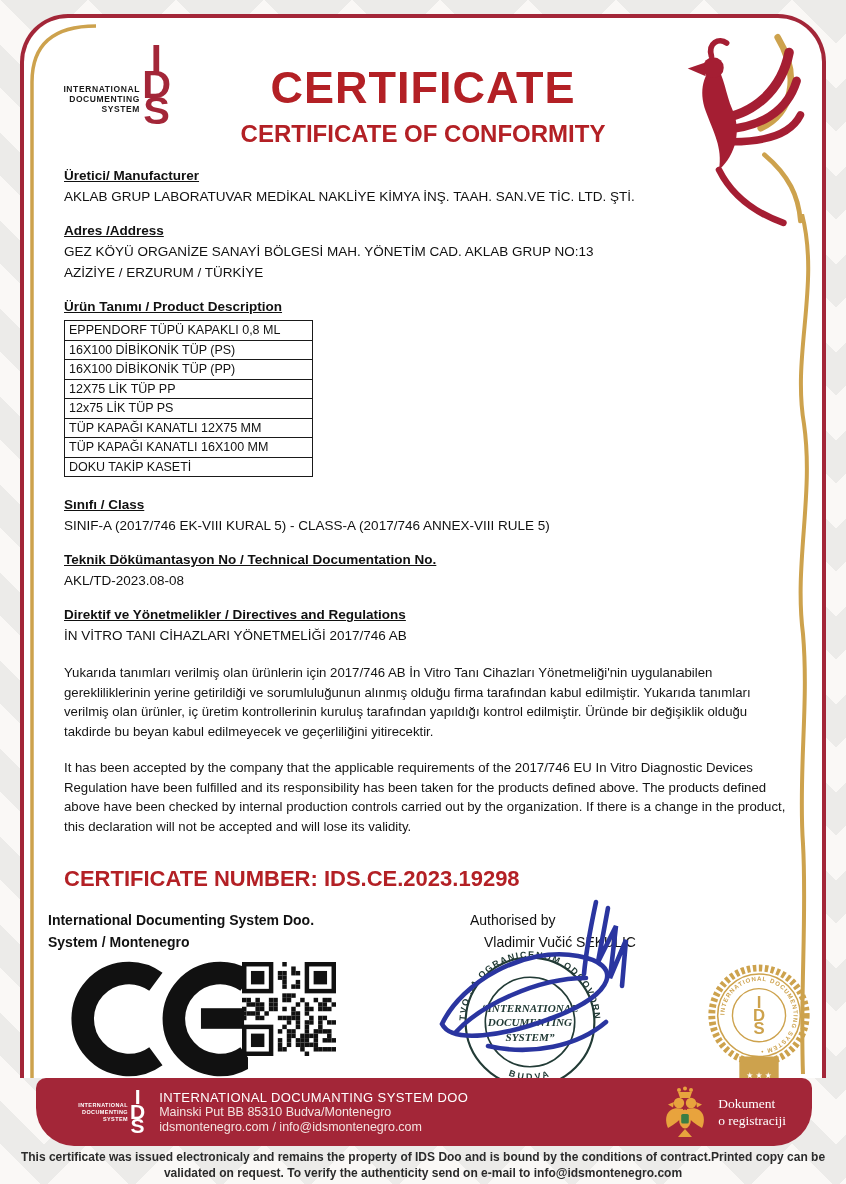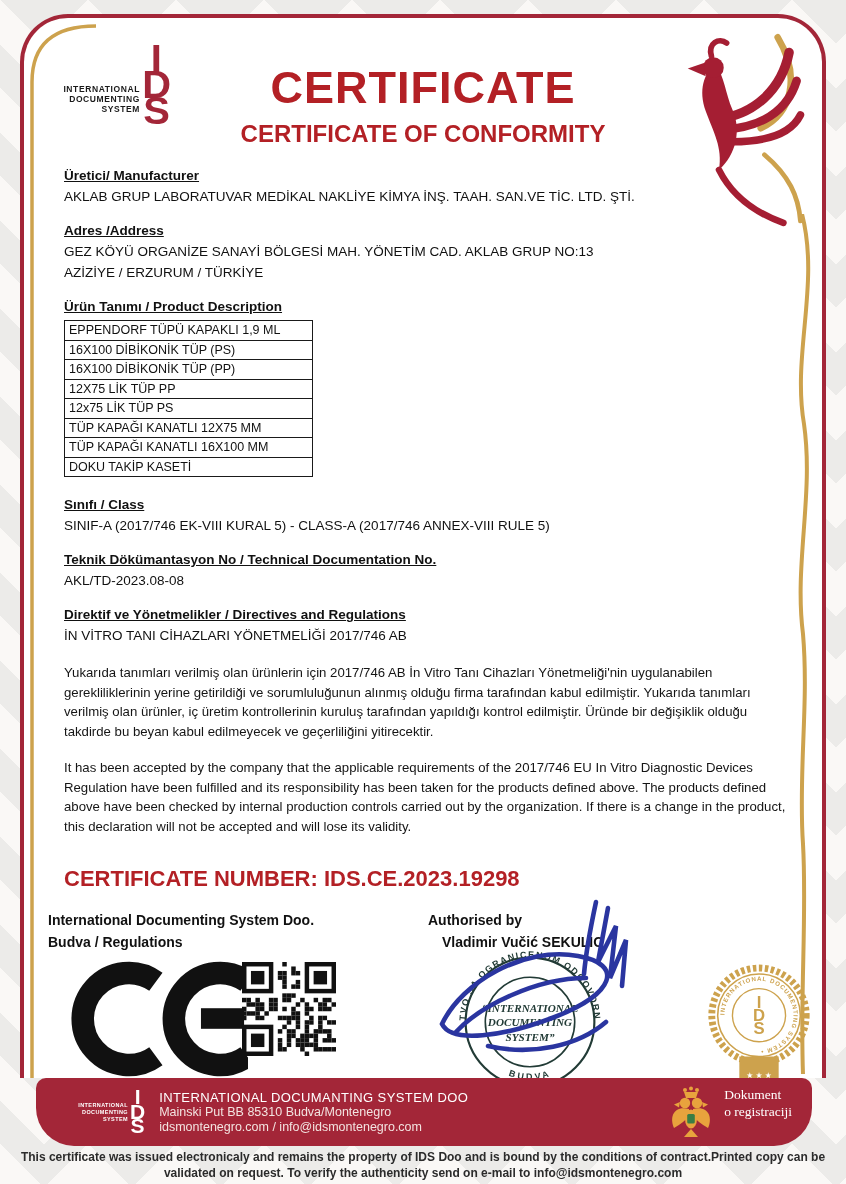--- a/index.html
+++ b/index.html
@@ -41,21 +41,21 @@
   .sect{ margin-top:16px; }
   table.products{ border-collapse:collapse; margin-top:6px; }
   table.products td{
     border:1.5px solid #1a1a1a; width:248px; font-size:12.5px; padding:2px 4px 2.5px 4px; color:#111;
   }
   .para{ margin-top:17px; font-size:13.2px; line-height:19.5px; color:#151515; text-align:left; }
   .certnum{ margin-top:30px; text-align:left; color:#B32025; font-size:22px; font-weight:bold; }
 
   
   .issuer{ position:absolute; left:24px; top:891px; font-weight:bold; font-size:14px; line-height:22px; color:#111; }
-  .authorised{ position:absolute; left:404px; top:891px; font-weight:bold; font-size:14px; line-height:22px; color:#111; }
+  .authorised{ position:absolute; left:446px; top:891px; font-weight:normal; font-size:14px; line-height:22px; color:#111; }
   .authorised .name{ padding-left:14px; }
 
   .ce{ position:absolute; left:28px; top:940px; }
   .qr{ position:absolute; left:218px; top:944px; }
   .stampwrap{ position:absolute; left:430px; top:928px; width:160px; height:150px; }
   .stamp{ position:absolute; left:0; top:0; }
   .signature{ position:absolute; left:-28px; top:-58px; }
   .seal{ position:absolute; left:676px; top:936px; }
 
   
@@ -63,21 +63,21 @@
     position:absolute; left:36px; top:1078px; width:776px; height:68px;
     background:#A32638; border-radius:10px 10px 38px 38px;
     display:flex; align-items:center; color:#fff;
   }
   .f-logo{ display:flex; align-items:center; margin-left:30px; }
   .f-logo-text{ width:62px; text-align:right; font-size:5.5px; font-weight:bold; letter-spacing:.4px; line-height:7px; color:#fff; }
   .f-monogram{ display:flex; flex-direction:column; align-items:center; margin-left:2px; color:#fff; font-weight:bold; font-size:21px; line-height:14.5px; }
   .f-company{ margin-left:14px; line-height:15px; }
   .f-company .c1{ font-size:13px; font-weight:normal; letter-spacing:.4px; }
   .f-company .c2, .f-company .c3{ font-size:12.5px; color:#f3e3e0; }
-  .f-right{ margin-left:auto; margin-right:20px; display:flex; }
+  .f-right{ margin-left:auto; margin-right:26px; display:flex; align-items:center; }
   .f-reg{ font-family:"Liberation Serif", serif; font-size:13.5px; line-height:17px; margin-left:10px; color:#fff; }
   .disclaimer{ position:absolute; left:0; width:100%; top:1150px; text-align:center; font-size:12px; font-weight:bold; color:#2b2b2b; line-height:15.5px; }
 </style>
 </head>
 <body>
 
 <div class="stage">
   <div class="card">
 
     <svg class="gold-left" width="80" height="1060" viewBox="0 0 80 1060">
@@ -122,21 +122,21 @@
       <div class="val">AKLAB GRUP LABORATUVAR MEDİKAL NAKLİYE KİMYA İNŞ. TAAH. SAN.VE TİC. LTD. ŞTİ.</div>
 
       <div class="sect lbl">Adres /Address</div>
       <div class="val">GEZ KÖYÜ ORGANİZE SANAYİ BÖLGESİ MAH. YÖNETİM CAD. AKLAB GRUP NO:13</div>
       <div class="val">AZİZİYE / ERZURUM / TÜRKİYE</div>
 
       <div class="sect lbl">Ürün Tanımı / Product Description</div>
       <table class="products">
         <tbody>
           <tr>
-              <td>EPPENDORF TÜPÜ KAPAKLI 1,9 ML</td>
+              <td>EPPENDORF TÜPÜ KAPAKLI 0,8 ML</td>
             </tr>
           <tr>
               <td>16X100 DİBİKONİK TÜP (PS)</td>
             </tr>
           <tr>
               <td>16X100 DİBİKONİK TÜP (PP)</td>
             </tr>
           <tr>
               <td>12X75 LİK TÜP PP</td>
             </tr>
@@ -165,21 +165,21 @@
       <div class="val">İN VİTRO TANI CİHAZLARI YÖNETMELİĞİ 2017/746 AB</div>
 
       <div class="para">Yukarıda tanımları verilmiş olan ürünlerin için 2017/746 AB İn Vitro Tanı Cihazları Yönetmeliği'nin uygulanabilen gerekliliklerinin yerine getirildiği ve sorumluluğunun alınmış olduğu firma tarafından kabul edilmiştir. Yukarıda tanımları verilmiş olan ürünler, iç üretim kontrollerinin kuruluş tarafından yapıldığı kontrol edilmiştir. Üründe bir değişiklik olduğu takdirde bu beyan kabul edilmeyecek ve geçerliliğini yitirecektir.</div>
       <div class="para">It has been accepted by the company that the applicable requirements of the 2017/746 EU In Vitro Diagnostic Devices Regulation have been fulfilled and its responsibility has been taken for the products defined above. The products defined above have been checked by internal production controls carried out by the organization. If there is a change in the product, this declaration will not be accepted and will lose its validity.</div>
 
       <div class="certnum">CERTIFICATE NUMBER: IDS.CE.2023.19298</div>
     </div>
 
     <div class="issuer">
       <div>International Documenting System Doo.</div>
-      <div>Budva / Regulations</div>
+      <div>System / Montenegro</div>
     </div>
     <div class="authorised">
       <div>Authorised by</div>
       <div class="name">Vladimir Vučić SEKULIC</div>
     </div>
 
     <svg class="ce" width="196" height="122" viewBox="0 0 200 124" aria-label="CE">
       <path d="M106,24 A47,47 0 1 0 106,100" fill="none" stroke="#111" stroke-width="23"></path>
       <path d="M199,24 A47,47 0 1 0 199,100" fill="none" stroke="#111" stroke-width="23"></path>
       <rect x="152" y="51" width="44" height="21" fill="#111"></rect>

